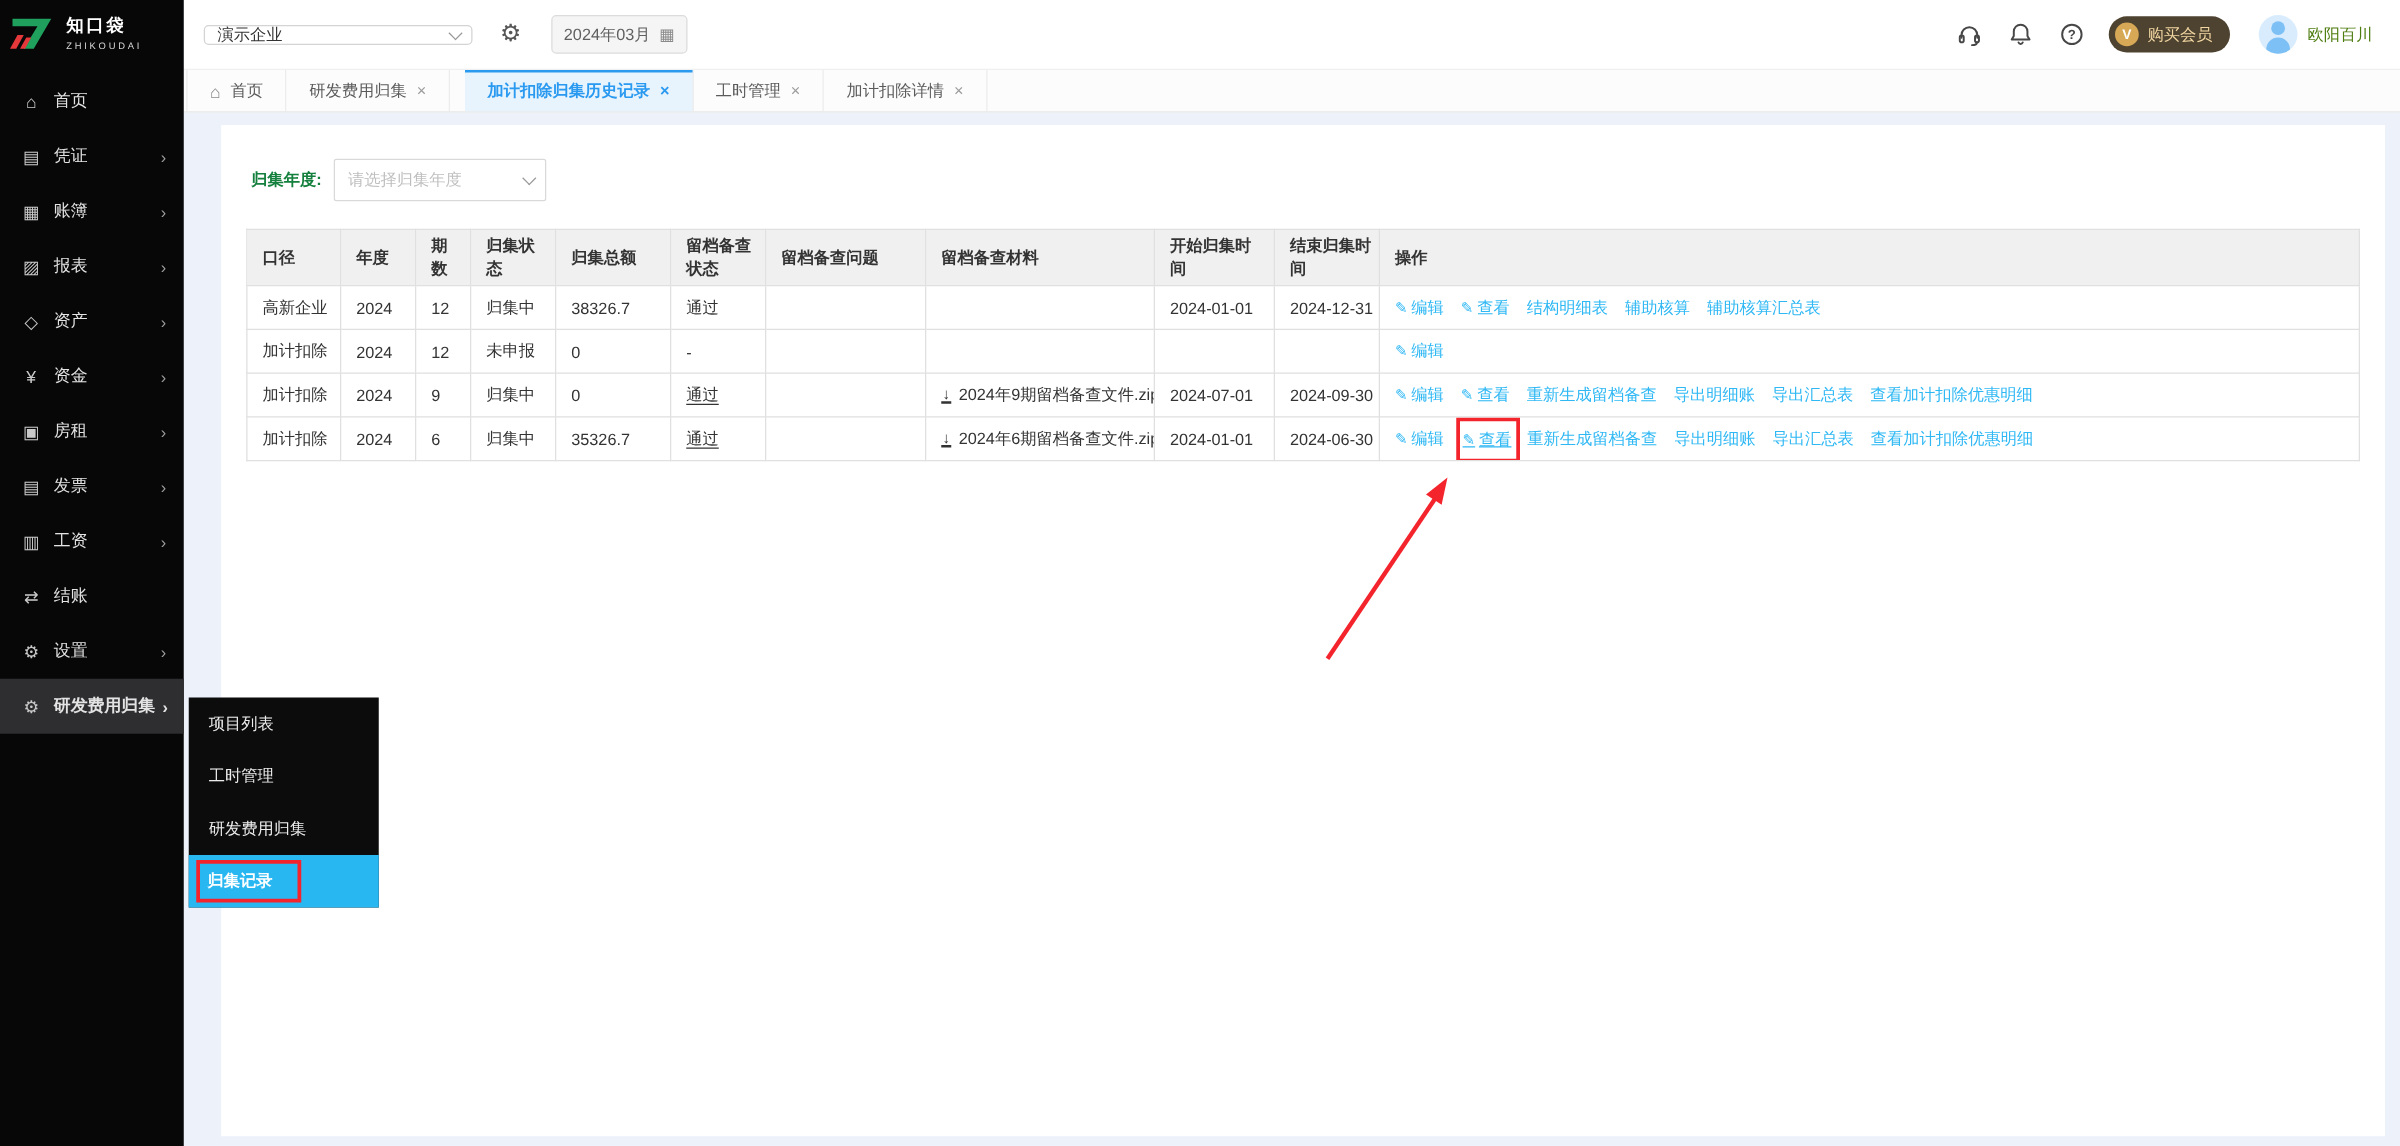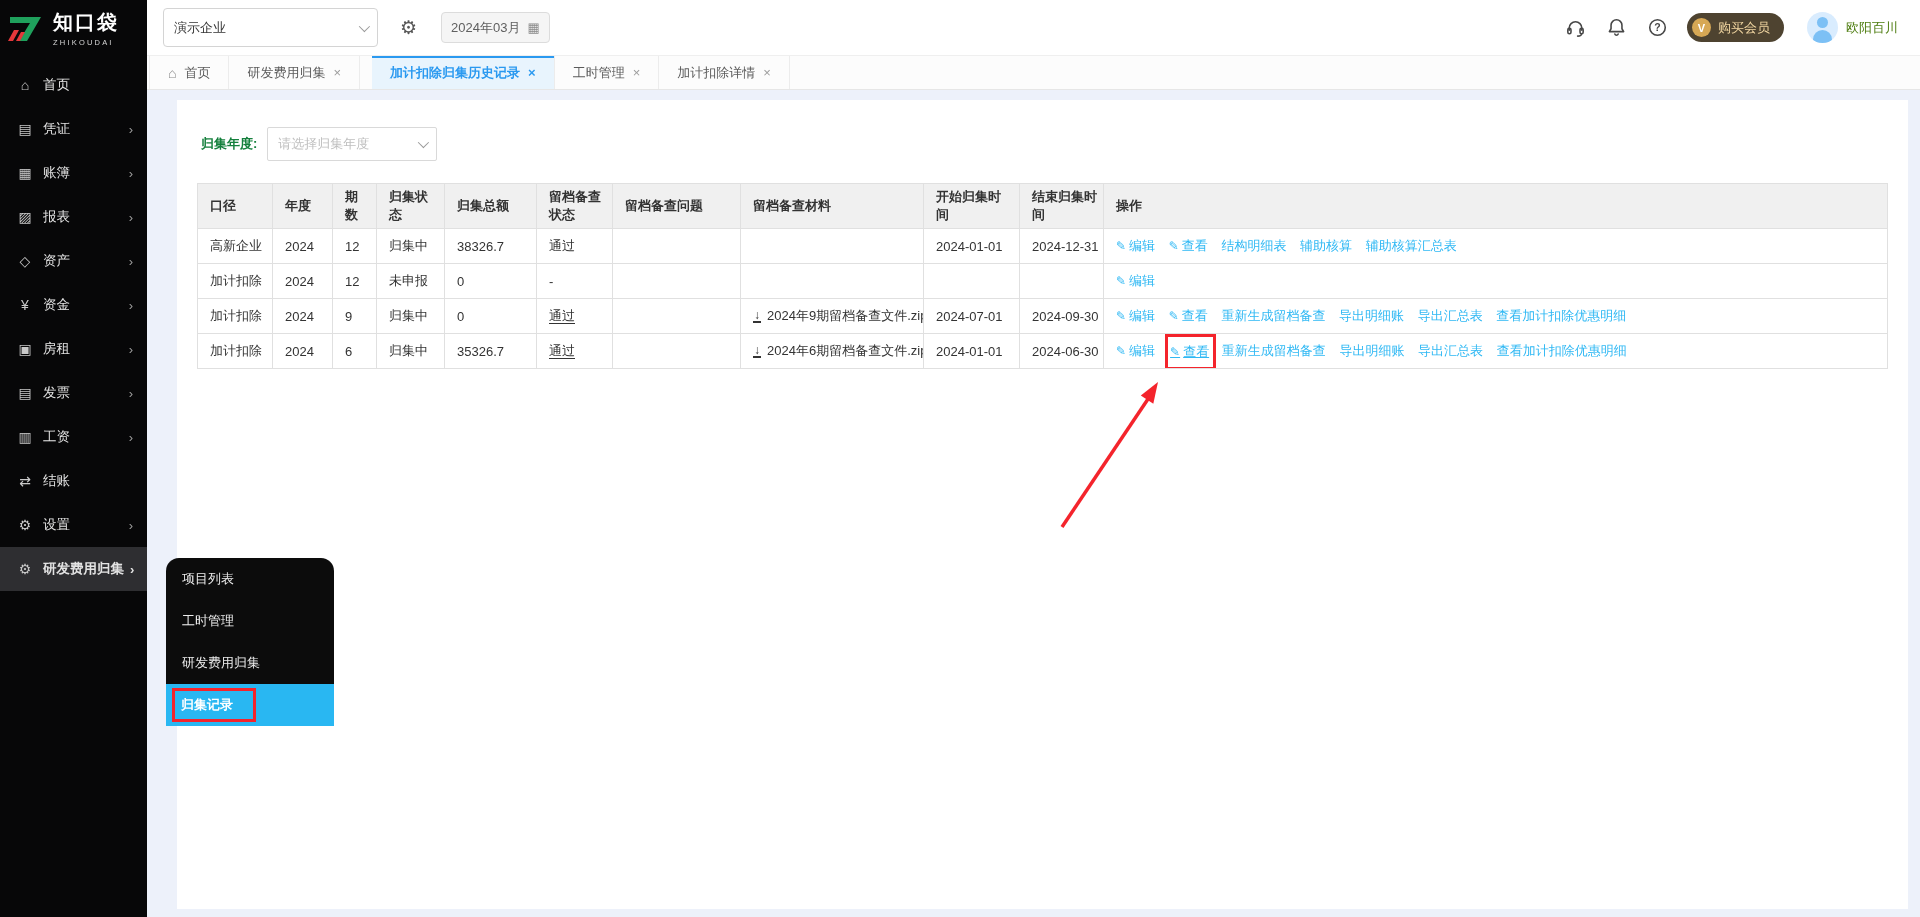--- a/index.html
+++ b/index.html
@@ -2,32 +2,32 @@
 <html><head>
 <meta charset="utf-8">
 <style>
   * { margin:0; padding:0; box-sizing:border-box; }
   body { font-family:"Liberation Sans","DejaVu Sans",sans-serif; }
   .app { position:relative; width:1920px; height:917px; overflow:hidden; background:#edf1fa; font-size:13px; color:#333; }
 
   
   .sidebar { position:absolute; left:0; top:0; width:147px; height:917px; background:#070708; z-index:30; }
   .logo { display:flex; align-items:center; gap:7px; padding:9px 8px 6px 8px; }
-  .logo-text .cn { color:#fff; font-size:20px; font-weight:bold; letter-spacing:2px; }
+  .logo-text .cn { color:#fff; font-size:14px; font-weight:bold; letter-spacing:2px; }
   .logo-text .en { color:#d8d8d8; font-size:7.5px; letter-spacing:2.2px; margin-top:2px; }
   .nav { margin-top:10px; }
   .nav-item { position:relative; height:44px; display:flex; align-items:center; padding:0 10px 0 16px; color:#e3e3e3; font-size:13.5px; cursor:pointer; }
   .nav-item .icon { width:18px; margin-right:9px; color:#c9c9c9; font-size:14px; text-align:center; flex:none; }
   .nav-item .chev { position:absolute; right:14px; color:#9d9d9d; font-size:13px; }
   .nav-item.active { background:#2e2e31; font-weight:bold; }
   .nav-item.active .chev-inline { margin-left:6px; color:#e3e3e3; position:static; }
 
   
   .topbar { position:absolute; left:147px; right:0; top:0; height:56px; background:#fff; border-bottom:1px solid #efefef; display:flex; align-items:center; padding:0 22px 0 16px; z-index:20; }
-  .select { width:215px; height:39px; border:1px solid #d4d4d4; border-radius:4px; display:flex; align-items:center; padding:0 10px; color:#333; background:#fff; cursor:pointer; }
+  .select { width:215px; height:16px; border:1px solid #d4d4d4; border-radius:4px; display:flex; align-items:center; padding:0 10px; color:#333; background:#fff; cursor:pointer; }
   .select .ph { color:#333; }
   .caret { width:8px; height:8px; border-right:1.5px solid #999; border-bottom:1.5px solid #999; transform:rotate(45deg) translateY(-2px); margin-left:auto; }
   .gear { font-size:19px; color:#565656; margin-left:22px; cursor:pointer; }
   .datebox { margin-left:24px; height:31px; min-width:102px; border:1px solid #dcdcdc; background:#f5f5f5; border-radius:4px; display:flex; align-items:center; gap:7px; padding:0 9px; color:#606060; cursor:pointer; }
   .cal { color:#8a8a8a; font-size:13px; }
   .top-right { margin-left:auto; display:flex; align-items:center; gap:19px; }
   .ticon { width:22px; height:22px; display:flex; align-items:center; justify-content:center; cursor:pointer; }
   .vip { height:29px; border-radius:15px; background:#4e4330; display:flex; align-items:center; gap:7px; padding:0 14px 0 5px; cursor:pointer; }
   .vip-badge { width:19px; height:19px; border-radius:50%; background:#d7a855; color:#fff; font-weight:bold; font-size:11px; display:flex; align-items:center; justify-content:center; }
   .vip-label { color:#f2d7a2; font-size:13px; }
@@ -66,21 +66,21 @@
   .st-pass-u { text-decoration:underline; text-underline-offset:3px; }
   .zip { color:#333; cursor:pointer; display:inline-flex; align-items:center; }
   .dl { display:inline-block; border-bottom:2px solid #333; line-height:10px; font-size:12px; font-weight:bold; margin-right:6px; padding:0 1px 1px 1px; }
 
   
   .red-box { display:inline-block; border:3px solid #f4242c; padding:6px 4px 6px 2px; margin:-10px 2px -10px 0; vertical-align:middle; }
   .red-box .lnk { margin-right:0;text-decoration:underline; }
   .arrow-overlay { position:absolute; left:0; top:0; width:1920px; height:917px; pointer-events:none; z-index:50; }
 
   
-  .flyout { position:absolute; left:166px; top:558px; width:168px; background:#0c0c0c; z-index:40;border-radius:13px; }
+  .flyout { position:absolute; left:151px; top:558px; width:152px; background:#0c0c0c; z-index:40; }
   .fly-item { height:42px; display:flex; align-items:center; padding-left:16px; color:#ececec; font-size:13px; cursor:pointer; }
   .fly-item.active { background:#29b7f2; color:#fff; font-weight:bold; padding-left:6px; }
   .red-box-fly { display:inline-block; border:3px solid #f4242c; padding:5px 20px 5px 6px; }
 </style>
 </head>
 <body>
 
 <div class="app">
 
   <aside class="sidebar">

